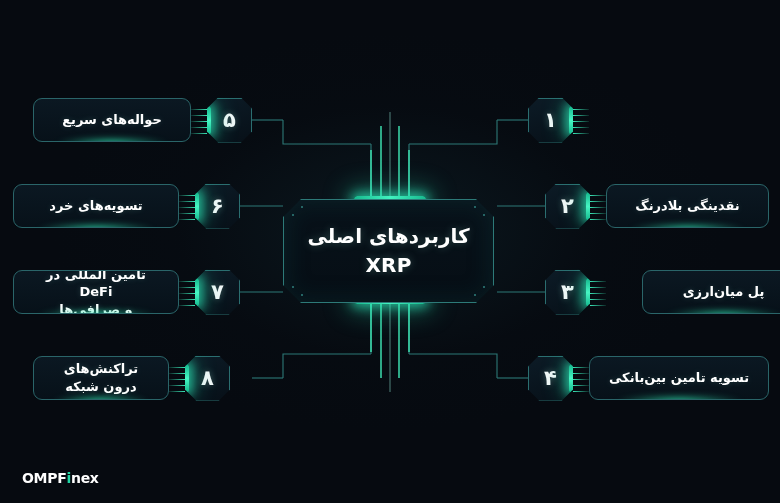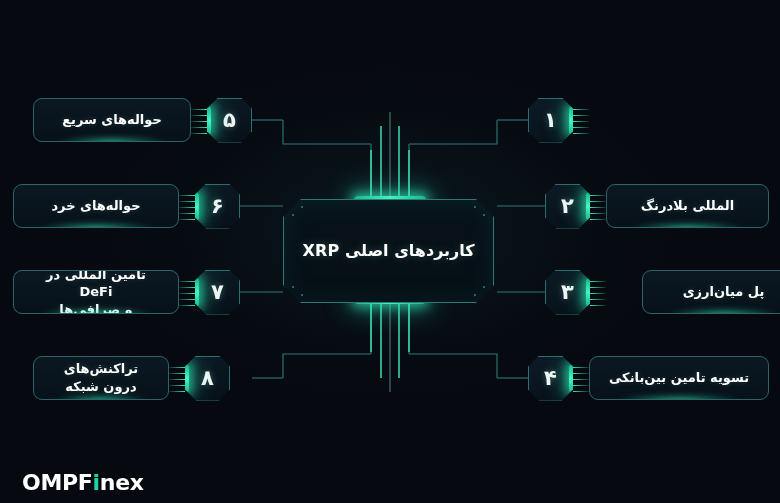--- a/index.html
+++ b/index.html
@@ -25,21 +25,21 @@
   .core{
     position:absolute;left:283px;top:199px;width:209px;height:102px;
     background:linear-gradient(180deg,#08121a 0%,#060e15 100%);
     border:1px solid #2d7a78;
     -webkit-clip-path:polygon(18px 0,calc(100% - 18px) 0,100% 18px,100% calc(100% - 18px),calc(100% - 18px) 100%,18px 100%,0 calc(100% - 18px),0 18px);
     clip-path:polygon(18px 0,calc(100% - 18px) 0,100% 18px,100% calc(100% - 18px),calc(100% - 18px) 100%,18px 100%,0 calc(100% - 18px),0 18px);
     display:flex;align-items:center;justify-content:center;
     box-shadow:0 0 26px rgba(20,90,90,.25) inset;
   }
   .core-text{
-    color:#ffffff;font-size:16px;font-weight:700;
+    color:#ffffff;font-size:20px;font-weight:700;
     direction:rtl;text-align:center;line-height:1.45;
     letter-spacing:.2px;
     text-shadow:0 0 8px rgba(170,255,235,.25);
   }
   .core-dot{
     position:absolute;width:2px;height:2px;border-radius:50%;
     background:#2f7f7c;
   }
   
   .core-bar{
@@ -109,21 +109,21 @@
   .pill:after{
     content:"";position:absolute;left:50%;transform:translateX(-50%);
     bottom:-9px;width:72%;height:13px;border-radius:50%;
     background:radial-gradient(ellipse at center,rgba(45,235,180,.95) 0%,rgba(45,235,180,.35) 42%,rgba(45,235,180,0) 72%);
     filter:blur(3px);
   }
 
   
   .logo{
     position:absolute;left:22px;top:470px;
-    font-size:22px;font-weight:700;letter-spacing:-.3px;
+    font-size:14px;font-weight:700;letter-spacing:-.3px;
     color:#ffffff;
   }
   .logo em{font-style:normal;color:#1fd4a3;}
 </style>
 </head>
 <body>
 
 <div id="stage">
 
   <svg class="wires" viewBox="0 0 780 503">
@@ -194,21 +194,21 @@
   <div class="item right" style="left:545px;top:184px;">
     <div class="badge">۲</div>
     <div class="comb">
         <i></i>
         <i></i>
         <i></i>
         <i></i>
         <i></i>
       </div>
     <div class="pill" style="width:163px;">
-      <span>المللی بلادرنگ</span>
+      <span>نقدینگی بلادرنگ</span>
     </div>
   </div>
 
   <div class="item right" style="left:545px;top:270px;">
     <div class="badge">۳</div>
     <div class="comb">
         <i></i>
         <i></i>
         <i></i>
         <i></i>
@@ -242,21 +242,21 @@
         <i></i>
         <i></i>
         <i></i>
         <i></i>
       </div>
     <div class="badge">۵</div>
   </div>
 
   <div class="item left" style="left:13px;top:184px;">
     <div class="pill" style="width:166px;">
-      <span>حواله‌های خرد</span>
+      <span>تسویه‌های خرد</span>
     </div>
     <div class="comb">
         <i></i>
         <i></i>
         <i></i>
         <i></i>
         <i></i>
       </div>
     <div class="badge">۶</div>
   </div>

